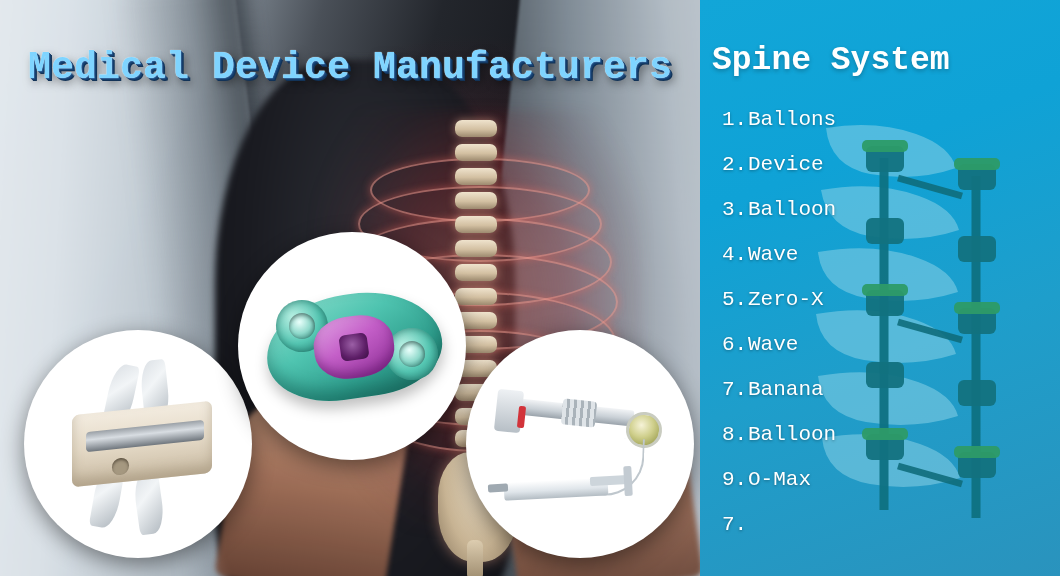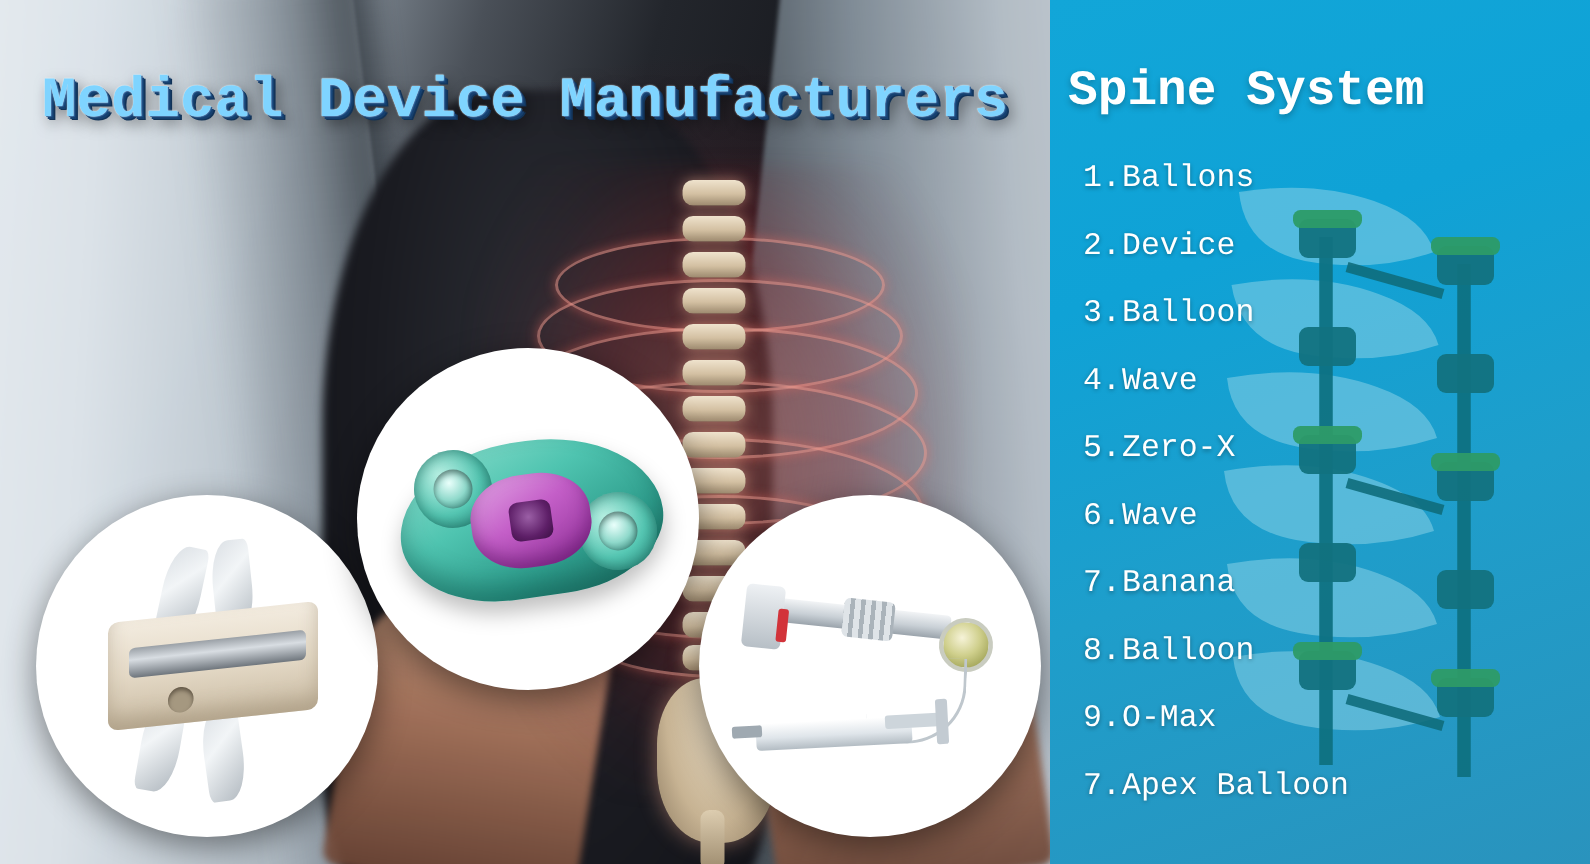--- a/index.html
+++ b/index.html
@@ -493,18 +493,17 @@
       <li class="rp-item">
         <span class="rp-num">8.</span>
         <span class="rp-label">Balloon</span>
       </li>
       <li class="rp-item">
         <span class="rp-num">9.</span>
         <span class="rp-label">O-Max</span>
       </li>
       <li class="rp-item">
         <span class="rp-num">7.</span>
-        <span class="rp-label">Apex Balloon</span>
       </li>
     </ul>
   </div>
 
 </div>
 
 </body></html>

